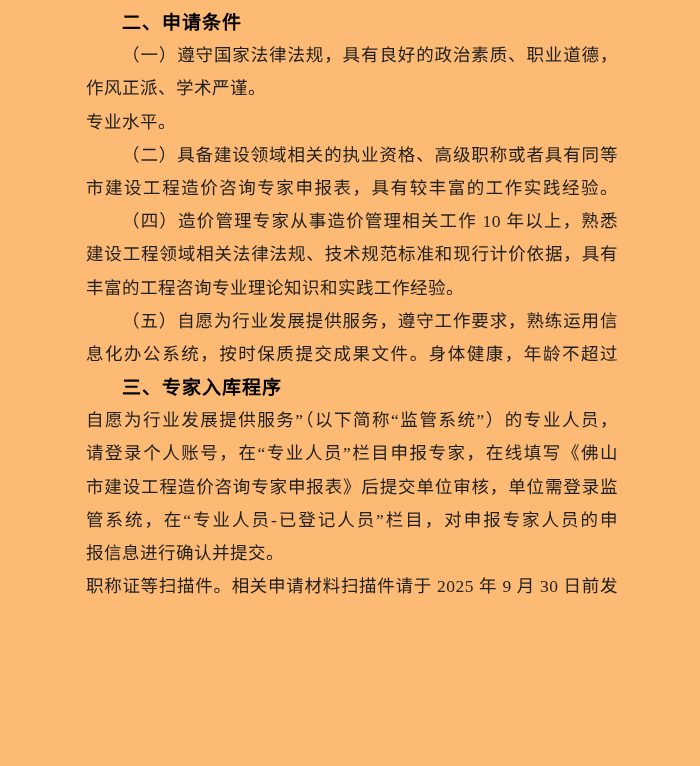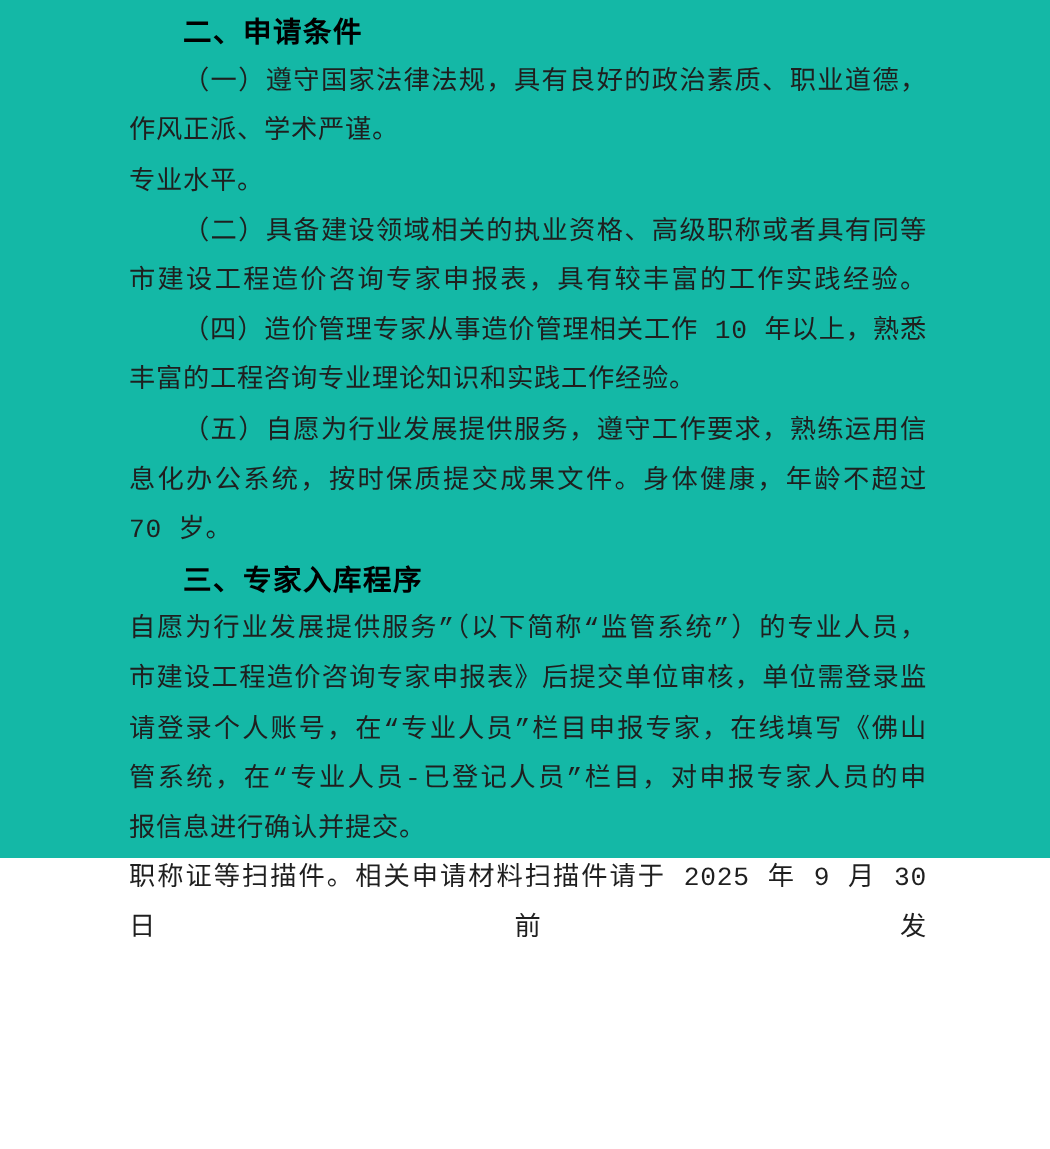--- a/index.html
+++ b/index.html
@@ -11,36 +11,36 @@
     height: 766px;
     background: #ffffff;
     overflow: hidden;
     position: relative;
   }
   .page {
     position: absolute;
     left: 0;
     top: 0;
     width: 700px;
-    height: 572px;
-    background: #14b8a6;
+    height: 766px;
+    background: #fdba74;
   }
   .doc {
     position: absolute;
     left: 86px;
     top: 0;
     width: 532px;
     padding-top: 6px;
     color: #1f1f1f;
   }
   .line {
     height: 33.2px;
     line-height: 33.2px;
     font-size: 17.5px;
-    font-family: Liberation Mono, monospace;
+    font-family: Liberation Serif, serif;
     text-align: left;
     white-space: normal;
     letter-spacing: 0.5px;
   }
   .line.heading {
     font-family: "Liberation Sans", "DejaVu Sans", sans-serif;
     font-weight: bold;
     font-size: 19px;
     color: #000000;
     letter-spacing: 1px;
@@ -58,25 +58,25 @@
 
 <div class="page">
   <div class="doc" id="doc">
       <div class="line heading indent">二、申请条件</div>
       <div class="line indent fill">（一）遵守国家法律法规，具有良好的政治素质、职业道德，</div>
       <div class="line">作风正派、学术严谨。</div>
       <div class="line">专业水平。</div>
       <div class="line indent fill">（二）具备建设领域相关的执业资格、高级职称或者具有同等</div>
       <div class="line fill">市建设工程造价咨询专家申报表，具有较丰富的工作实践经验。</div>
       <div class="line indent fill">（四）造价管理专家从事造价管理相关工作 10 年以上，熟悉</div>
+      <div class="line fill">建设工程领域相关法律法规、技术规范标准和现行计价依据，具有</div>
       <div class="line">丰富的工程咨询专业理论知识和实践工作经验。</div>
       <div class="line indent fill">（五）自愿为行业发展提供服务，遵守工作要求，熟练运用信</div>
       <div class="line fill">息化办公系统，按时保质提交成果文件。身体健康，年龄不超过</div>
-      <div class="line">70 岁。</div>
       <div class="line heading indent">三、专家入库程序</div>
       <div class="line fill">自愿为行业发展提供服务”（以下简称“监管系统”）的专业人员，</div>
+      <div class="line fill">请登录个人账号，在“专业人员”栏目申报专家，在线填写《佛山</div>
       <div class="line fill">市建设工程造价咨询专家申报表》后提交单位审核，单位需登录监</div>
-      <div class="line fill">请登录个人账号，在“专业人员”栏目申报专家，在线填写《佛山</div>
       <div class="line fill">管系统，在“专业人员-已登记人员”栏目，对申报专家人员的申</div>
       <div class="line">报信息进行确认并提交。</div>
       <div class="line fill">职称证等扫描件。相关申请材料扫描件请于 2025 年 9 月 30 日前发</div>
     </div>
 </div>
 
 </body></html>

